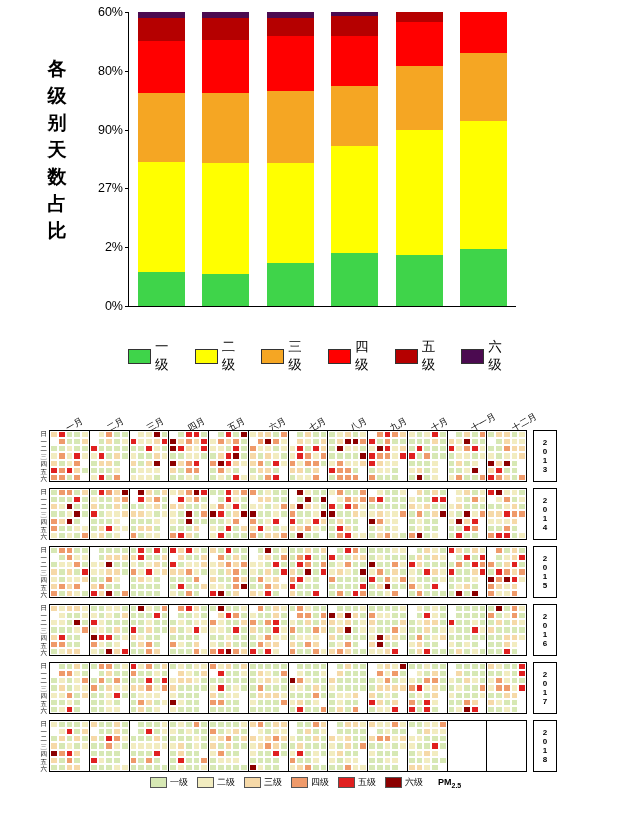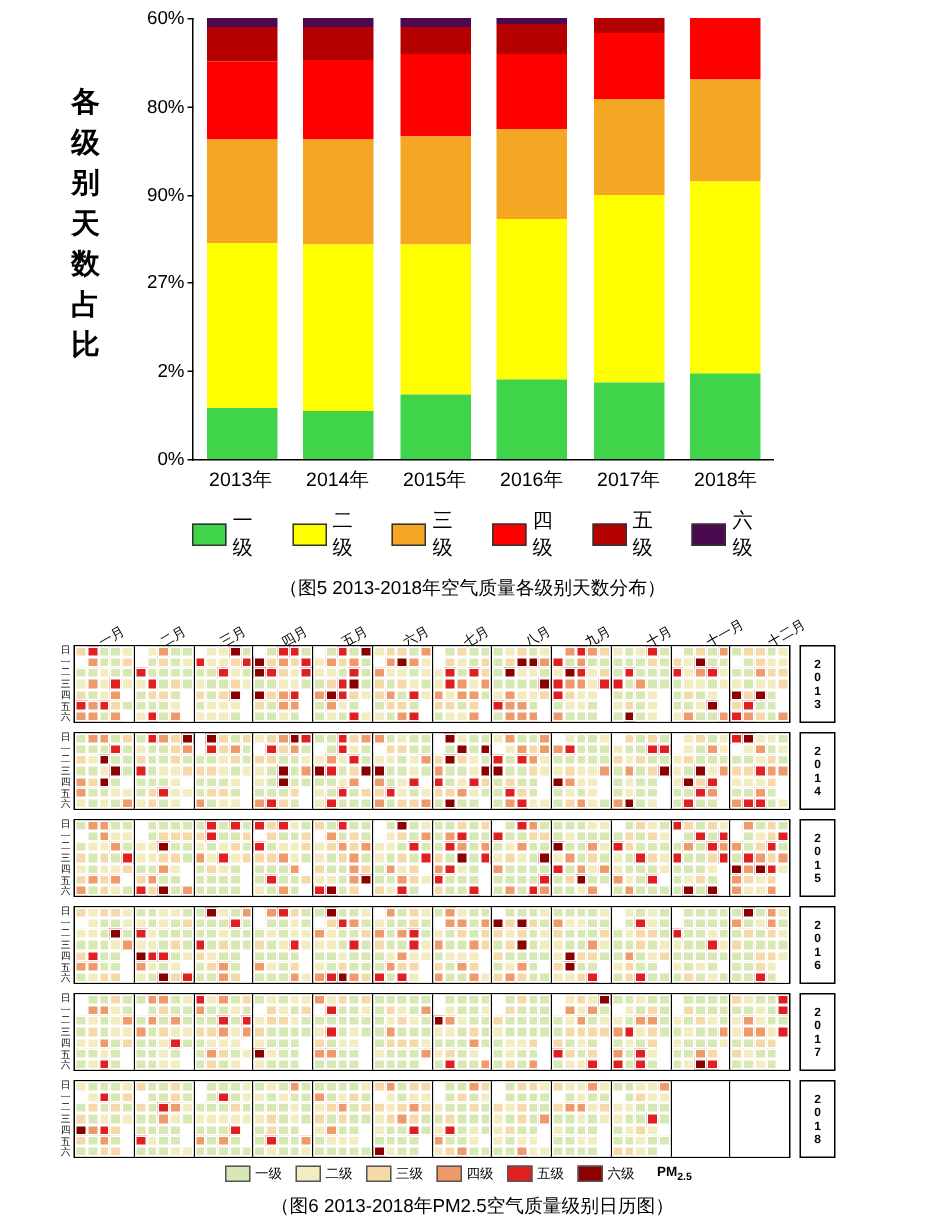--- a/index.html
+++ b/index.html
@@ -175,28 +175,20 @@
           <div class="bar">
             <div class="seg" style="height: 19.5%; background: rgb(63, 212, 74);"></div>
             <div class="seg" style="height: 43.5%; background: rgb(255, 255, 0);"></div>
             <div class="seg" style="height: 23%; background: rgb(245, 166, 35);"></div>
             <div class="seg" style="height: 14%; background: rgb(255, 0, 0);"></div>
           </div>
         </div>
       </div>
   </div>
 
-  <div class="xlabels" id="xlabels">
-      <div class="xlabel">2013年</div>
-      <div class="xlabel">2014年</div>
-      <div class="xlabel">2015年</div>
-      <div class="xlabel">2016年</div>
-      <div class="xlabel">2017年</div>
-      <div class="xlabel">2018年</div>
-    </div>
 
   <div id="legend">
       <div class="legend-item">
         <span class="legend-swatch" style="background: rgb(63, 212, 74);"></span>
         <span class="legend-text">一级</span>
       </div>
       <div class="legend-item">
         <span class="legend-swatch" style="background: rgb(255, 255, 0);"></span>
         <span class="legend-text">二级</span>
       </div>
@@ -211,21 +203,20 @@
       <div class="legend-item">
         <span class="legend-swatch" style="background: rgb(181, 0, 0);"></span>
         <span class="legend-text">五级</span>
       </div>
       <div class="legend-item">
         <span class="legend-swatch" style="background: rgb(75, 10, 80);"></span>
         <span class="legend-text">六级</span>
       </div>
     </div>
 
-  <div id="fig5-caption">（图5 2013-2018年空气质量各级别天数分布）</div>
 </div>
 
 <div id="fig6">
   <div id="months">
       <div class="month-lbl" style="left: 8px; top: 12px;">一月</div>
       <div class="month-lbl" style="left: 48.5px; top: 12px;">二月</div>
       <div class="month-lbl" style="left: 89px; top: 12px;">三月</div>
       <div class="month-lbl" style="left: 129.5px; top: 12px;">四月</div>
       <div class="month-lbl" style="left: 170px; top: 12px;">五月</div>
       <div class="month-lbl" style="left: 210.5px; top: 12px;">六月</div>
@@ -3040,14 +3031,13 @@
           <span class="legend-text">五级</span>
         </div>
         <div class="legend-item">
           <span class="legend-swatch" style="background: rgb(139, 0, 0);"></span>
           <span class="legend-text">六级</span>
         </div>
       </div>
     <div id="pm-label">PM<sub>2.5</sub></div>
   </div>
 
-  <div id="fig6-caption">（图6 2013-2018年PM2.5空气质量级别日历图）</div>
 </div>
 
 </body></html>

